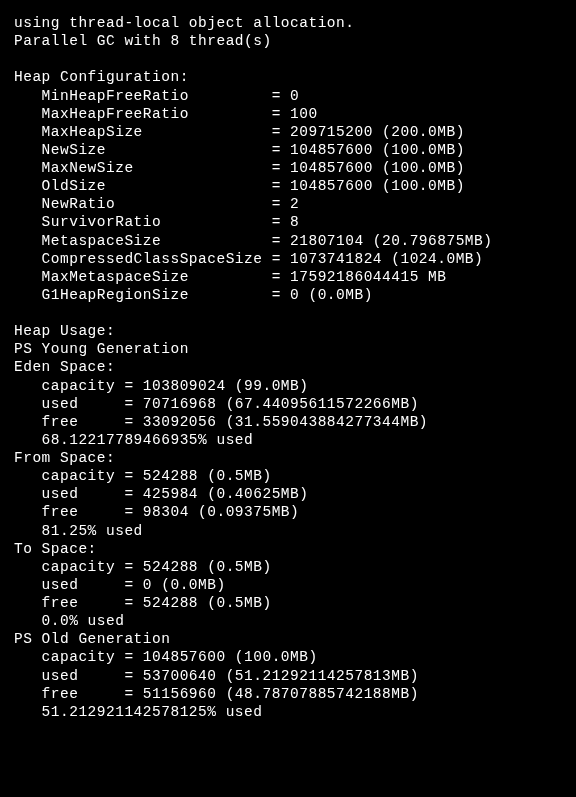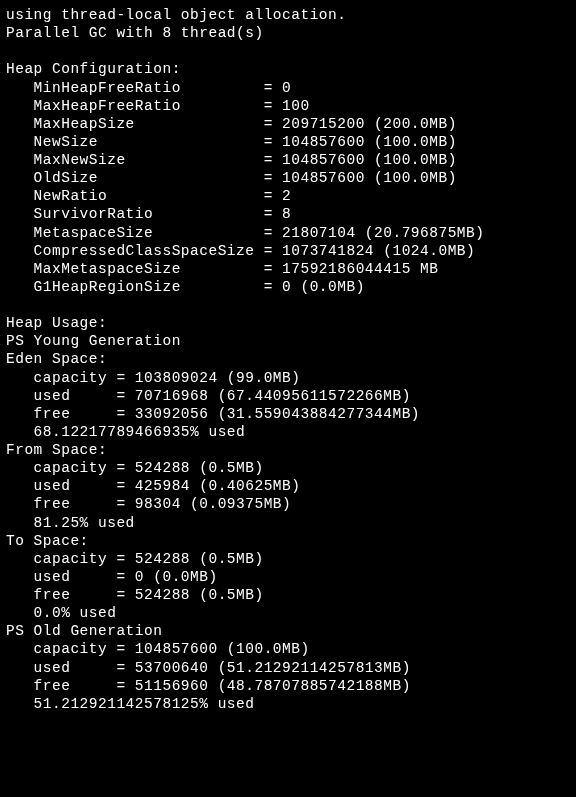--- a/index.html
+++ b/index.html
@@ -9,21 +9,21 @@
     color: #fff;
     font-family: "Courier New", Courier, monospace;
     font-size: 14.5px;
     line-height: 1.25;
     width: 576px;
     height: 797px;
     overflow: hidden;
     letter-spacing: 0.5px;
   }
   pre {
-    margin: 4px;
+    margin: 12px;
     padding: 2px 2px;
     white-space: pre;
     font-family: inherit;
   }
 </style>
 </head>
 <body>
 
 <pre id="t">using thread-local object allocation.
 Parallel GC with 8 thread(s)

